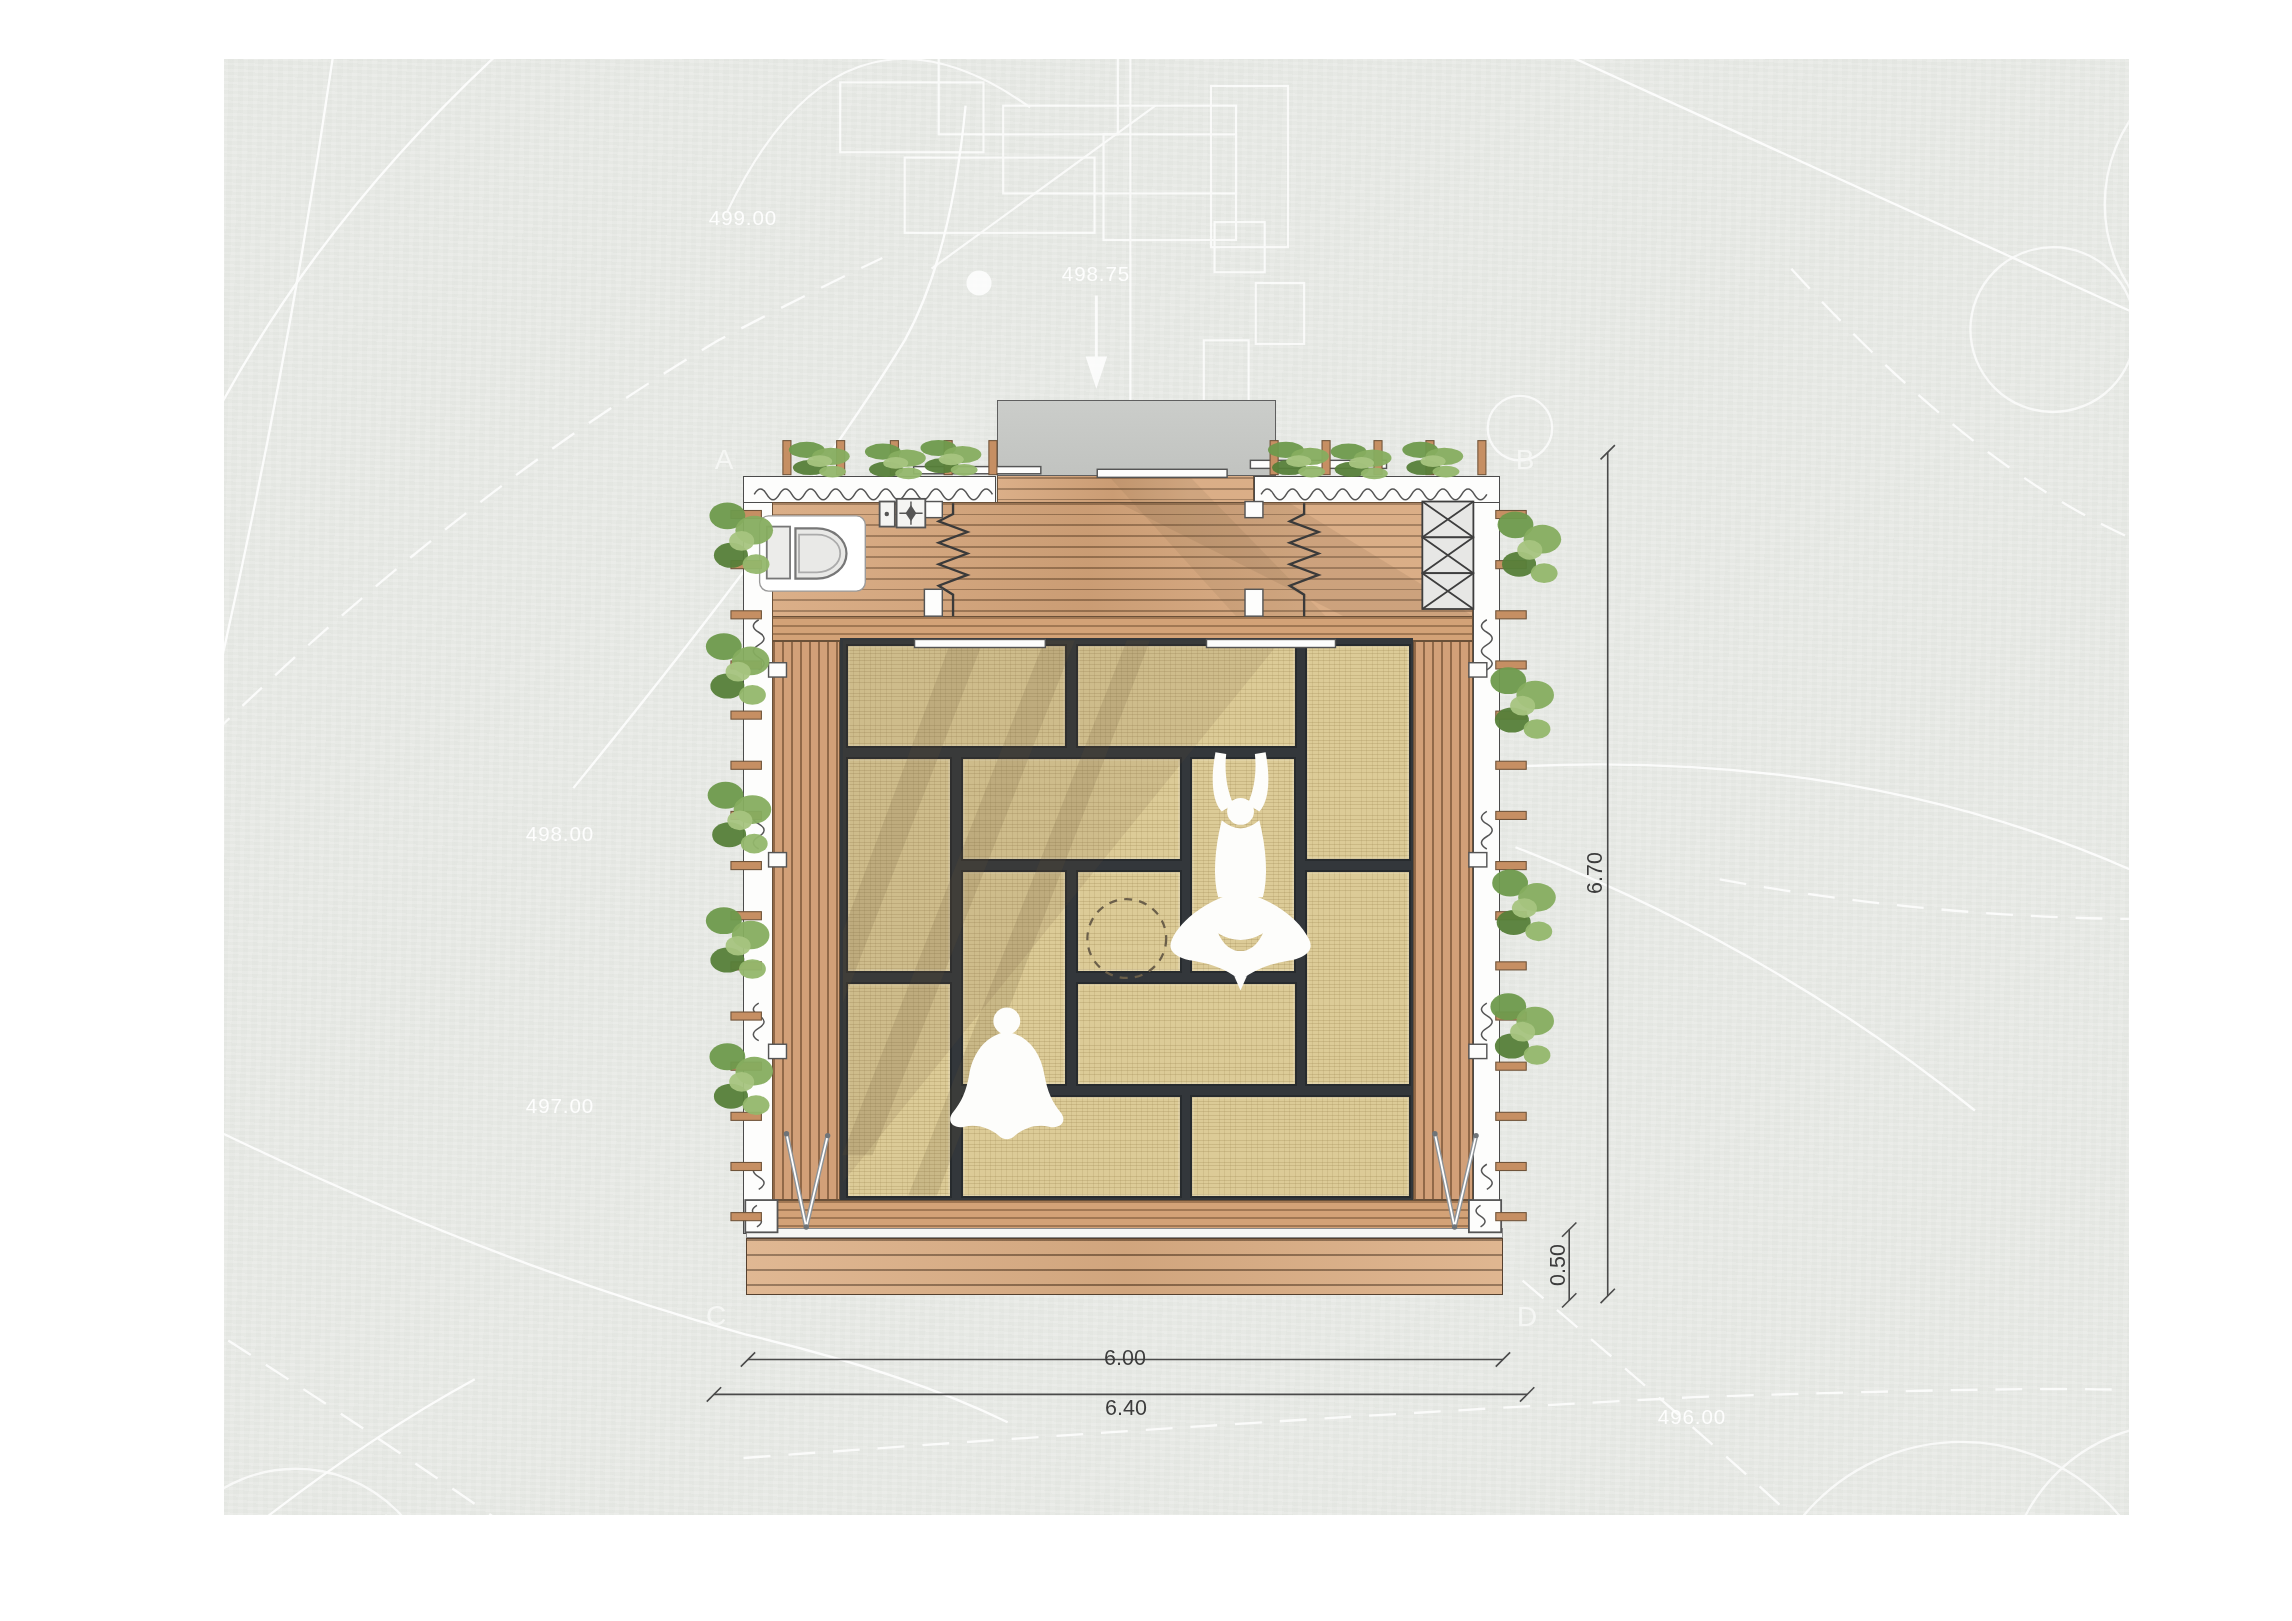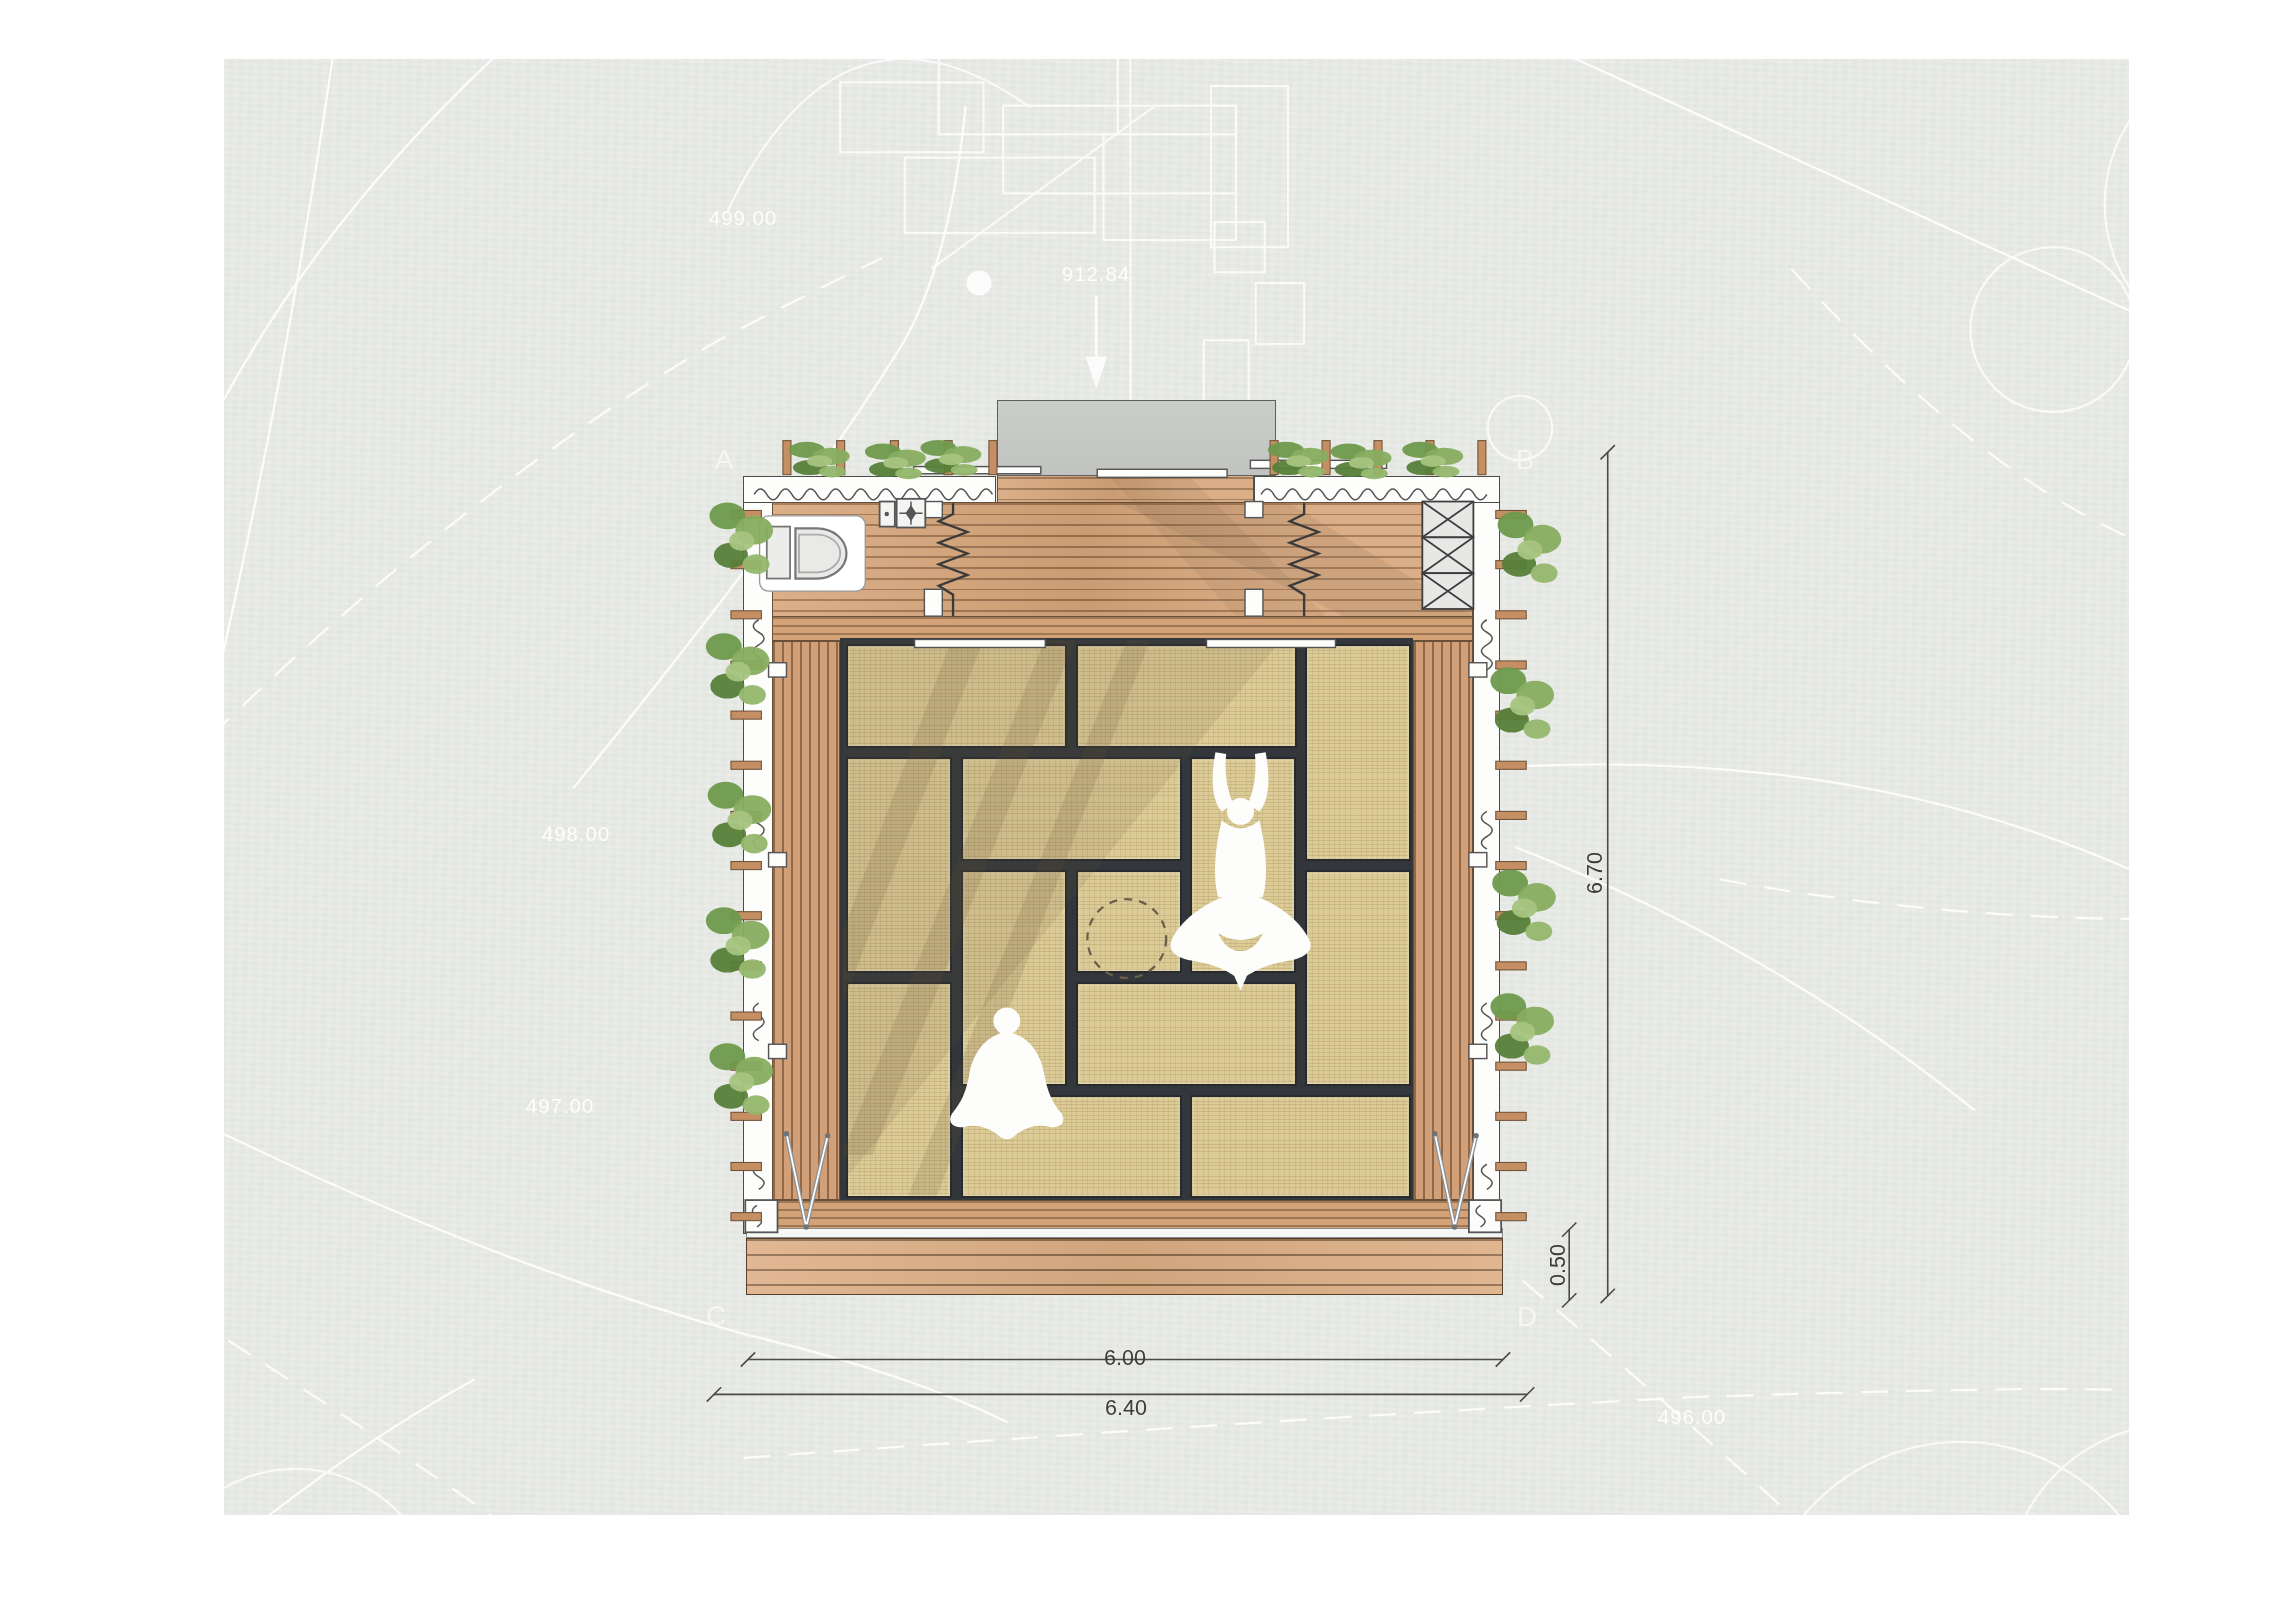--- a/index.html
+++ b/index.html
@@ -372,22 +372,22 @@
         <ellipse cx="1585.6" cy="502.3" rx="20" ry="9" fill="#6e9a4c" opacity="0.95"></ellipse>
         <ellipse cx="1612.6" cy="509.5" rx="21" ry="9.6" fill="#86ad5f" opacity="0.95"></ellipse>
         <ellipse cx="1589.2" cy="522.1" rx="19" ry="8.4" fill="#567f39" opacity="0.95"></ellipse>
         <ellipse cx="1614.4" cy="526.6" rx="15" ry="6.6" fill="#93b76b" opacity="0.95"></ellipse>
         <ellipse cx="1600" cy="514.9" rx="14" ry="6.6" fill="#a7c47f" opacity="0.95"></ellipse>
       </g>
   </svg>
 
   <div id="labels" style="position:absolute;left:0;top:0;width:2293px;height:1621px;pointer-events:none">
       <span class="lbl lbl-white" style="left: 743px; top: 218px;">499.00</span>
-      <span class="lbl lbl-white" style="left: 1096px; top: 274px;">912.84</span>
-      <span class="lbl lbl-white" style="left: 576px; top: 834px;">498.00</span>
+      <span class="lbl lbl-white" style="left: 1096px; top: 274px;">498.75</span>
+      <span class="lbl lbl-white" style="left: 560px; top: 834px;">498.00</span>
       <span class="lbl lbl-white" style="left: 560px; top: 1106px;">497.00</span>
       <span class="lbl lbl-white" style="left: 1692px; top: 1386px; margin-top: 31px;">496.00</span>
       <span class="lbl lbl-grid" style="left: 724px; top: 460px;">A</span>
       <span class="lbl lbl-grid" style="left: 1525px; top: 460px;">B</span>
       <span class="lbl lbl-grid" style="left: 716px; top: 1316px;">C</span>
       <span class="lbl lbl-grid" style="left: 1527px; top: 1317px;">D</span>
       <span class="lbl lbl-dim rot" style="left: 1595px; top: 873px;">6.70</span>
       <span class="lbl lbl-dim rot" style="left: 1558px; top: 1265px;">0.50</span>
       <span class="lbl lbl-dim" style="left: 1125px; top: 1341px; margin-top: 17px;">6.00</span>
       <span class="lbl lbl-dim" style="left: 1126px; top: 1408px;">6.40</span>

